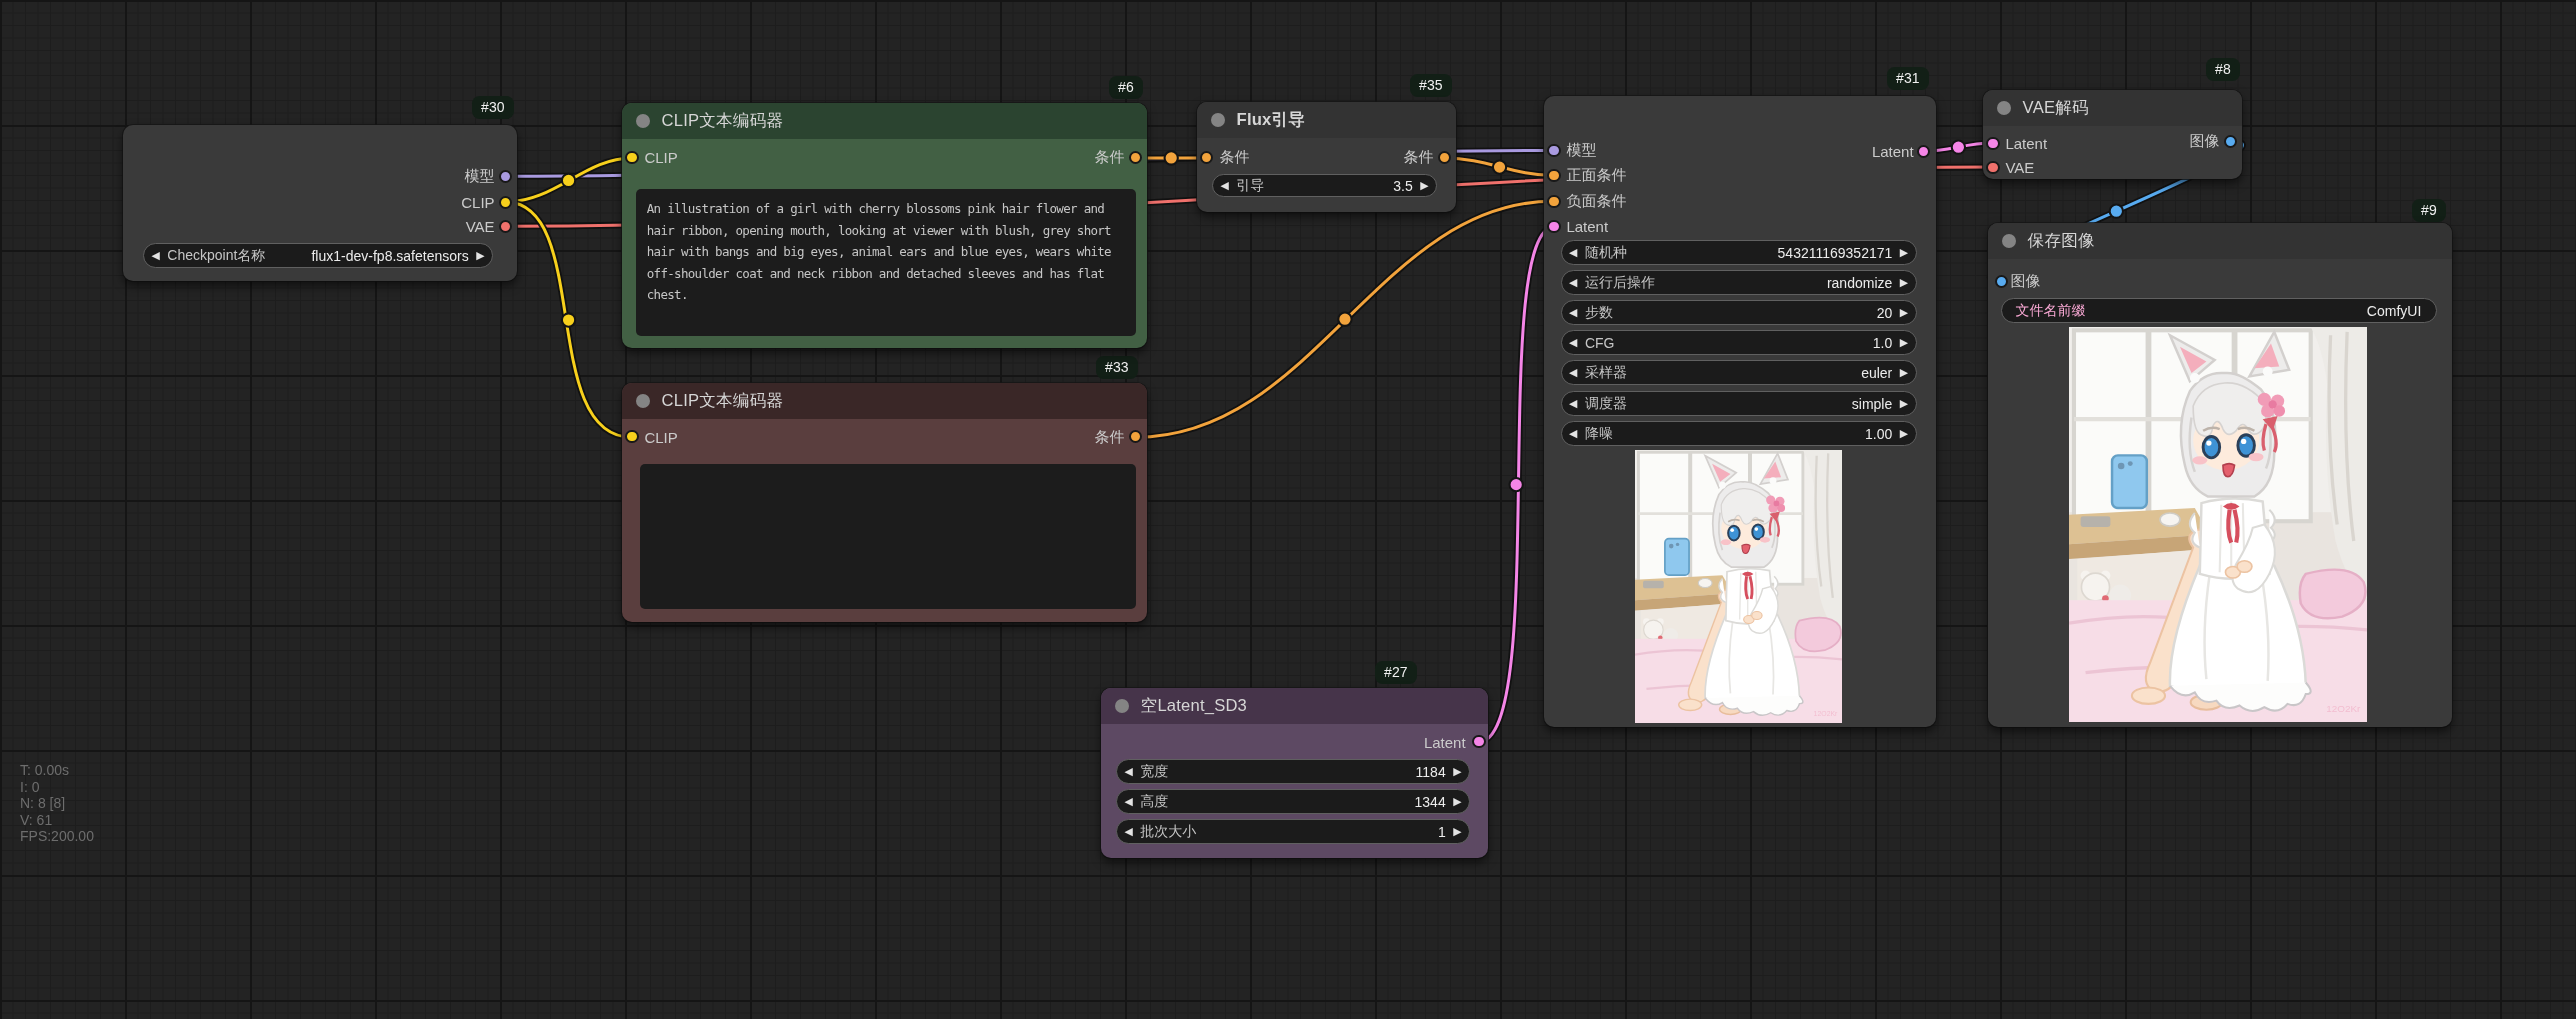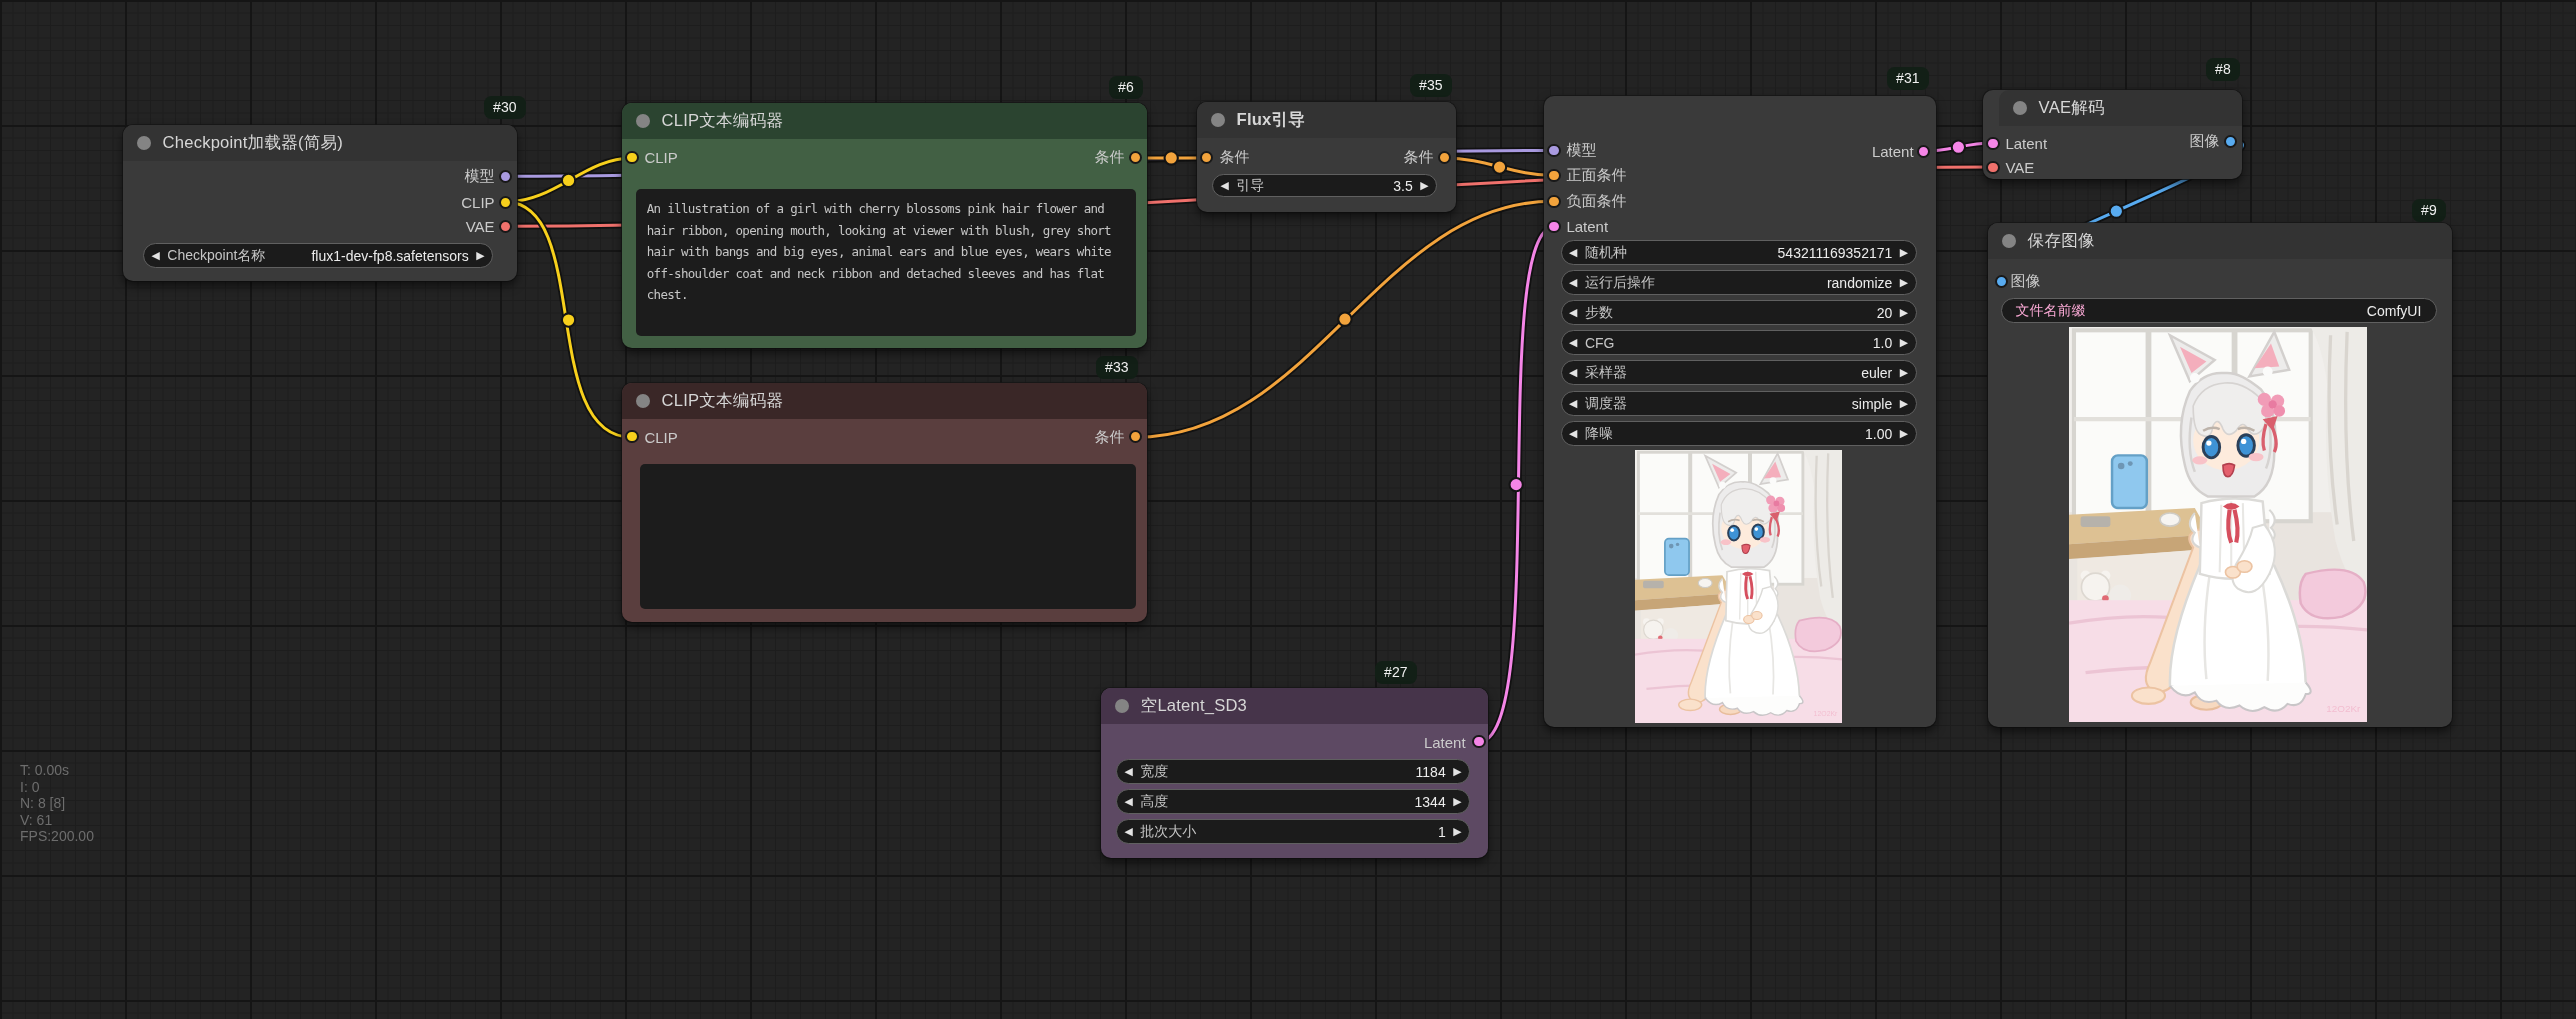--- a/index.html
+++ b/index.html
@@ -176,34 +176,30 @@
       <circle class="ldot" cx="2356" cy="177" r="8" fill="#f585e7" stroke="#141414" stroke-width="2.5"></circle>
     </g>
 
     <g>
       <path class="wu" d="M2684 170 C 2784 170, 2308 338, 2408 338"></path>
       <path class="wc" stroke="#58abf0" d="M2684 170 C 2784 170, 2308 338, 2408 338"></path>
       <circle class="ldot" cx="2546" cy="254" r="8" fill="#58abf0" stroke="#141414" stroke-width="2.5"></circle>
     </g>
   </svg>
 
-  <div class="badge" style="left:484px;top:96px;">#30</div>
+  <div class="badge" style="left:472px;top:96px;">#30</div>
   <div class="badge" style="left:1109px;top:76px;">#6</div>
   <div class="badge" style="left:1096px;top:356px;">#33</div>
   <div class="badge" style="left:1410px;top:74px;">#35</div>
   <div class="badge" style="left:1887px;top:67px;">#31</div>
   <div class="badge" style="left:2206px;top:58px;">#8</div>
   <div class="badge" style="left:2412px;top:199px;">#9</div>
   <div class="badge" style="left:1375px;top:661px;">#27</div>
 
   <div class="node" style="left:123px;top:125px;width:394px;height:156px;background:#3a3a3a;">
-    <div class="ntitle" style="background:#333333;">
-      <span class="tdot"></span>
-      <span class="ttext">Checkpoint加载器(简易)</span>
-    </div>
     <div class="prow out" style="top:39px;">
         <span>模型</span>
       </div>
     <div class="prow out" style="top:65px;">
         <span>CLIP</span>
       </div>
     <div class="prow out" style="top:89px;">
         <span>VAE</span>
       </div>
     <span class="pdot c-model" style="right:5px;top:45px;"></span>
@@ -335,21 +331,21 @@
       <span class="arr">▶</span>
     </div>
     <div class="preview" style="left:91px;top:354px;width:207px;height:273px;">
       <svg viewBox="0 0 360 480" preserveAspectRatio="none">
           <use href="#art"></use>
         </svg>
     </div>
   </div>
 
   <div class="node" style="left:1983px;top:90px;width:259px;height:89px;background:#3a3a3a;">
-    <div class="ntitle" style="background:#333333;margin-left:16px;">
+    <div class="ntitle" style="background:#333333;">
       <span class="tdot"></span>
       <span class="ttext">VAE解码</span>
     </div>
     <div class="prow in" style="top:41px;">
         <span>Latent</span>
       </div>
     <div class="prow in" style="top:65px;">
         <span>VAE</span>
       </div>
     <div class="prow out" style="top:39px;">

